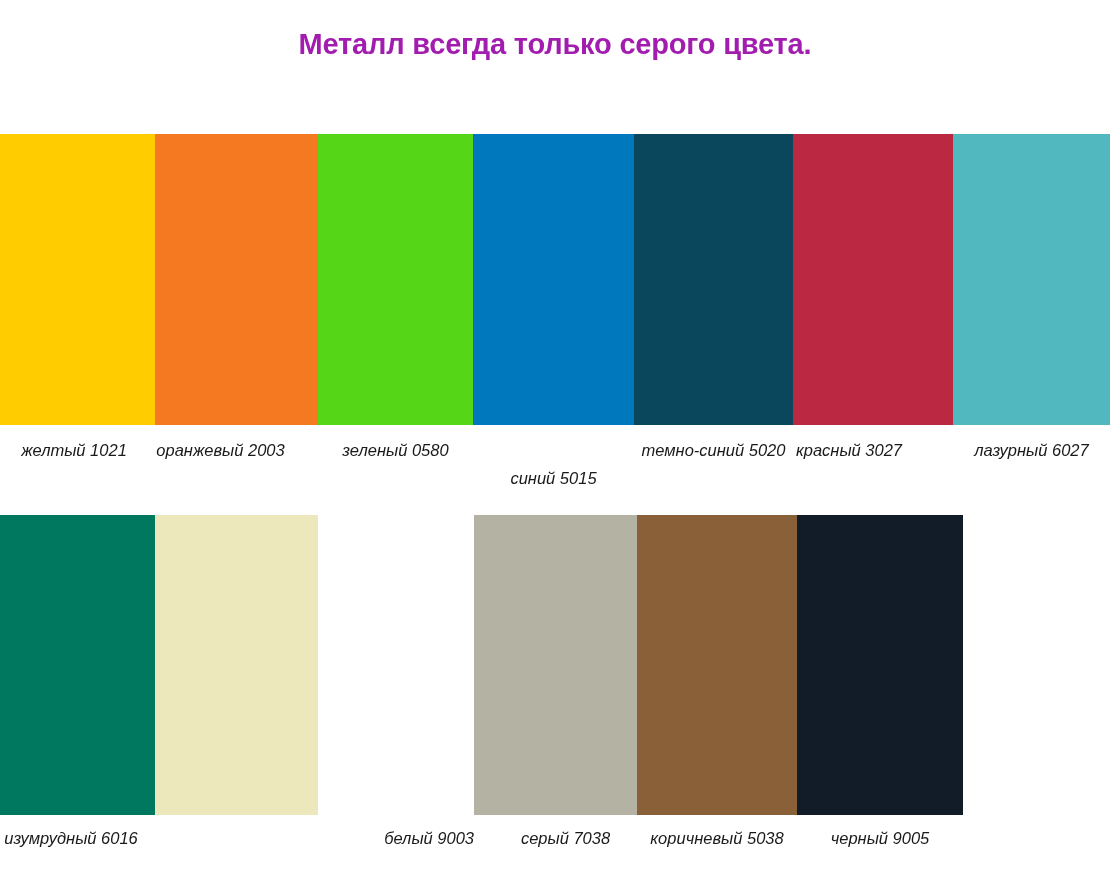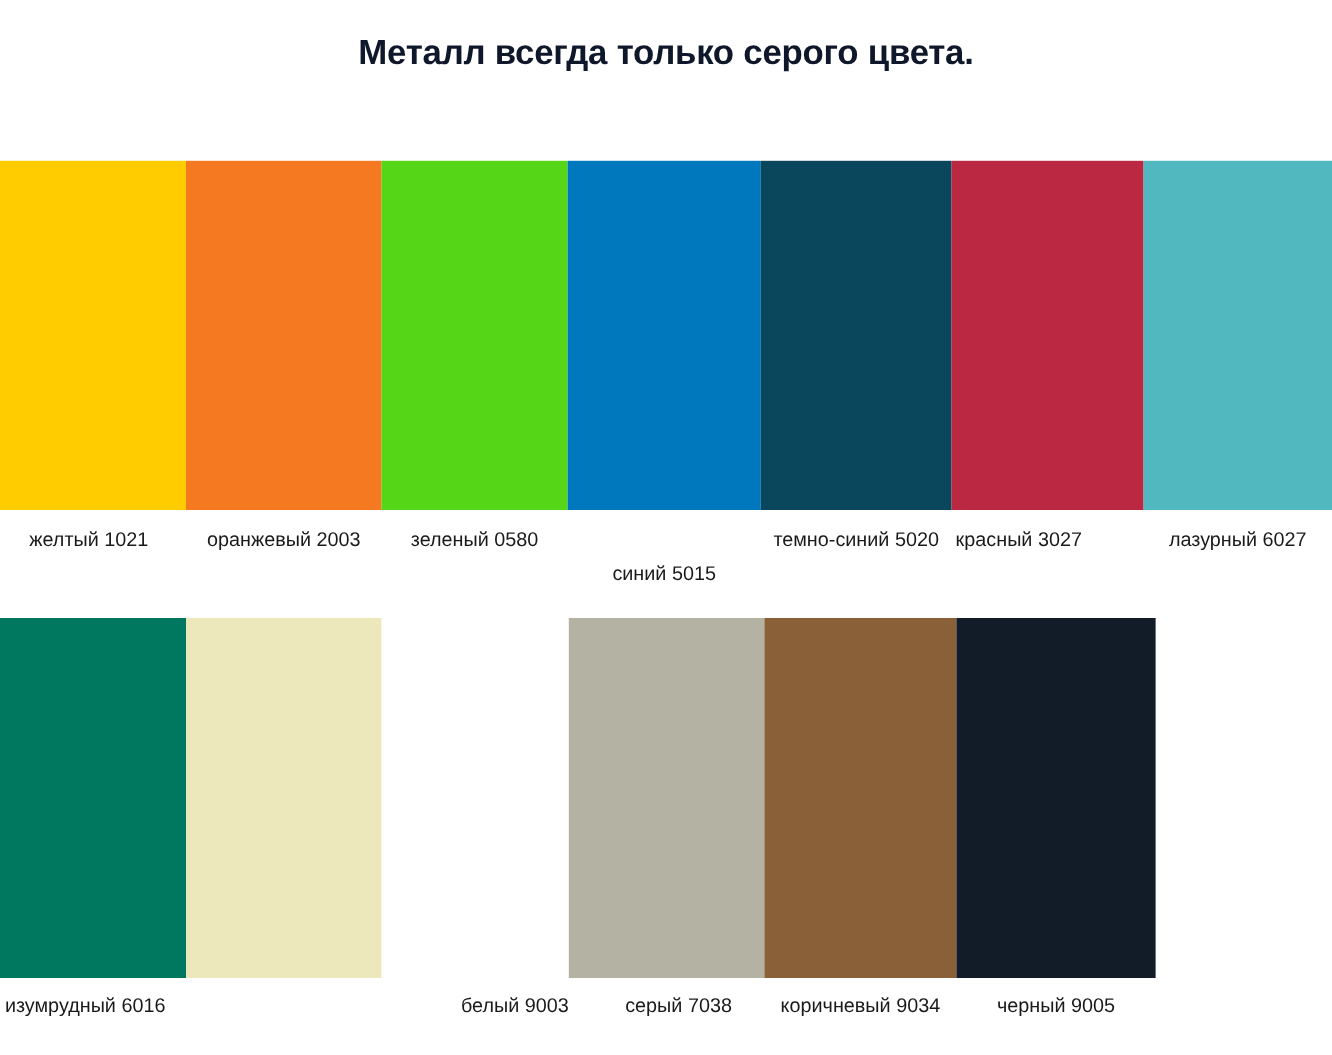--- a/index.html
+++ b/index.html
@@ -19,21 +19,21 @@
   
   .heading {
     padding-top: 24px;
     text-align: center;
   }
   .heading-line {
     font-weight: bold;
     font-size: 29px;
     line-height: 40px;
     letter-spacing: -0.2px;
-    color: #0f172a;
+    color: #a21caf;
     white-space: nowrap;
   }
 
   
   .palette-row {
     position: absolute;
     left: 0;
     width: 1110px;
   }
   .swatch-strip {
@@ -44,20 +44,21 @@
   }
   .swatch {
     position: absolute;
     top: 0;
     height: 100%;
   }
   .label-strip {
     position: absolute;
     left: 0;
     width: 1110px;
+    font-style: italic;
   }
   .swatch-label {
     position: absolute;
     top: 0;
     font-size: 16.5px;
     line-height: 22px;
     color: #1a1a1a;
     text-align: center;
     white-space: normal;
   }
@@ -87,21 +88,21 @@
       <div class="swatch" style="left: 0px; width: 155px; background: rgb(255, 204, 0);"></div>
       <div class="swatch" style="left: 155px; width: 163px; background: rgb(244, 121, 32);"></div>
       <div class="swatch" style="left: 318px; width: 155px; background: rgb(85, 215, 24);"></div>
       <div class="swatch" style="left: 473px; width: 161px; background: rgb(0, 120, 190);"></div>
       <div class="swatch" style="left: 634px; width: 159px; background: rgb(10, 71, 92);"></div>
       <div class="swatch" style="left: 793px; width: 160px; background: rgb(187, 40, 65);"></div>
       <div class="swatch" style="left: 953px; width: 157px; background: rgb(80, 184, 190);"></div>
     </div>
   <div class="label-strip">
       <div class="swatch-label" style="left: -6px; width: 160px;">желтый 1021</div>
-      <div class="swatch-label" style="left: 155px; width: 163px; text-align: center;">оранжевый 2003</div>
+      <div class="swatch-label" style="left: 139px; width: 163px; text-align: center;">оранжевый 2003</div>
       <div class="swatch-label" style="left: 318px; width: 155px;">зеленый 0580</div>
       <div class="swatch-label" style="left: 473px; width: 161px; margin-top: 28px;">синий 5015</div>
       <div class="swatch-label" style="left: 634px; width: 159px;">темно-синий 5020</div>
       <div class="swatch-label" style="left: 769px; width: 160px;">красный 3027</div>
       <div class="swatch-label" style="left: 953px; width: 157px;">лазурный 6027</div>
     </div>
 </div>
 
 <div class="palette-row" id="row2">
   <div class="swatch-strip">
@@ -109,16 +110,16 @@
       <div class="swatch" style="left: 155px; width: 163px; background: rgb(237, 232, 188);"></div>
       <div class="swatch is-white" style="left: 318px; width: 156px; background: rgb(255, 255, 255);"></div>
       <div class="swatch" style="left: 474px; width: 163px; background: rgb(179, 178, 163);"></div>
       <div class="swatch" style="left: 637px; width: 160px; background: rgb(138, 96, 57);"></div>
       <div class="swatch" style="left: 797px; width: 166px; background: rgb(18, 28, 40);"></div>
     </div>
   <div class="label-strip">
       <div class="swatch-label" style="left: -9px; width: 160px;">изумрудный 6016</div>
       <div class="swatch-label" style="left: 318px; width: 156px; text-align: right;">белый 9003</div>
       <div class="swatch-label" style="left: 484px; width: 163px;">серый 7038</div>
-      <div class="swatch-label" style="left: 637px; width: 160px;">коричневый 9034</div>
+      <div class="swatch-label" style="left: 637px; width: 160px;">коричневый 5038</div>
       <div class="swatch-label" style="left: 797px; width: 166px;">черный 9005</div>
     </div>
 </div>
 
 </body></html>

